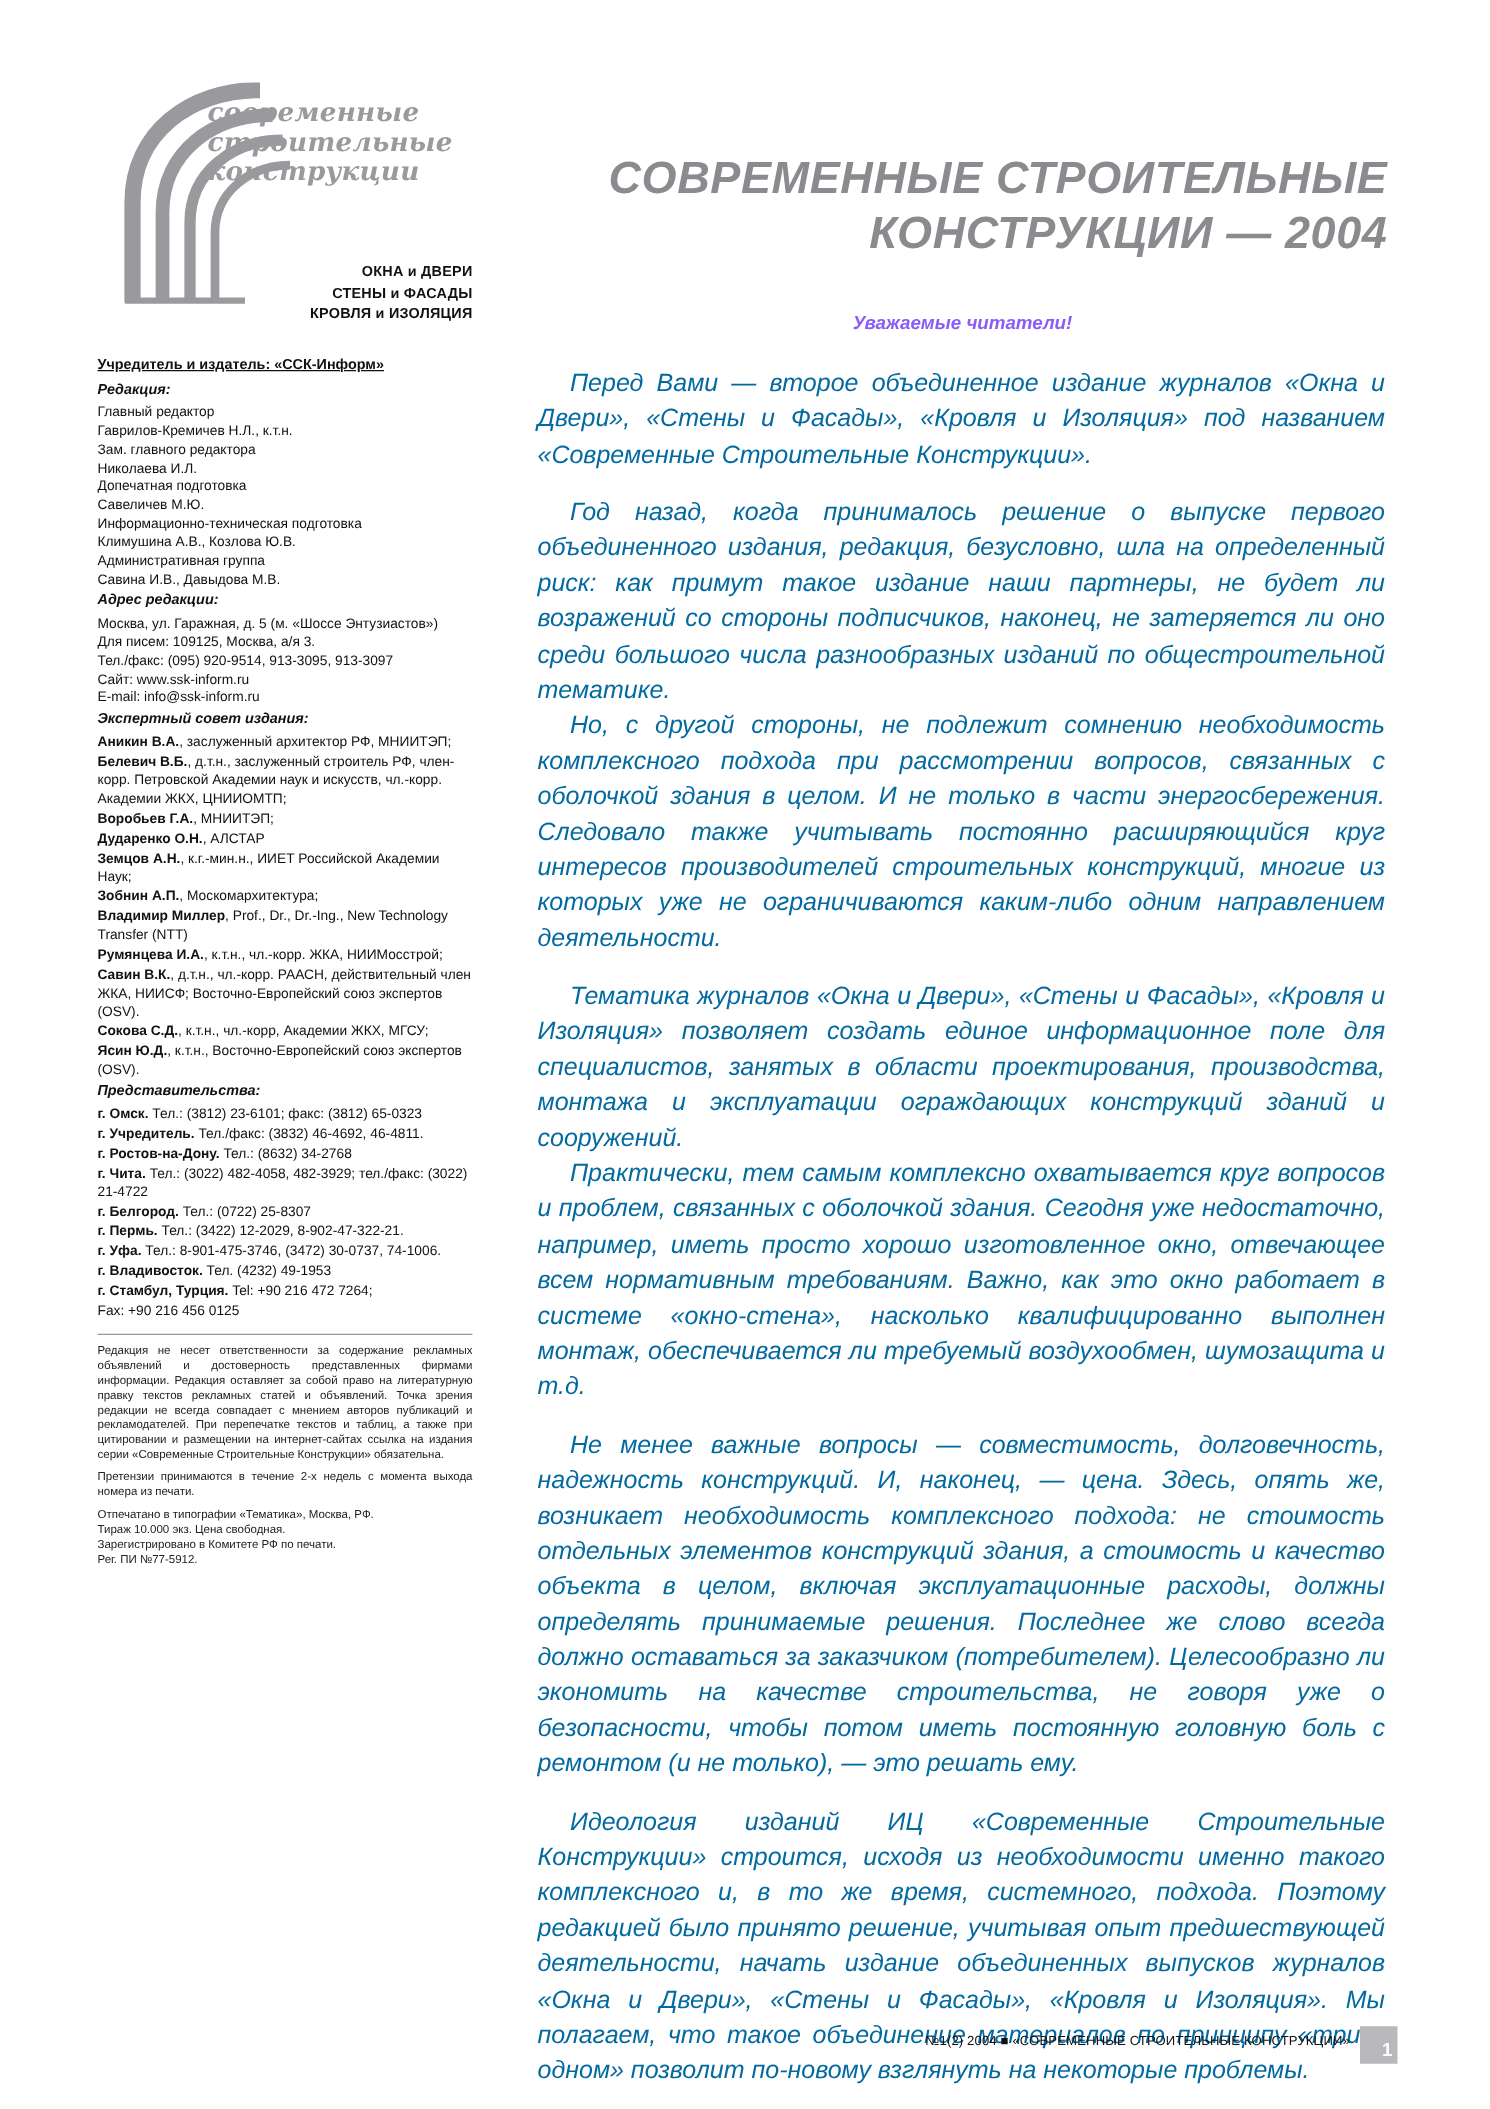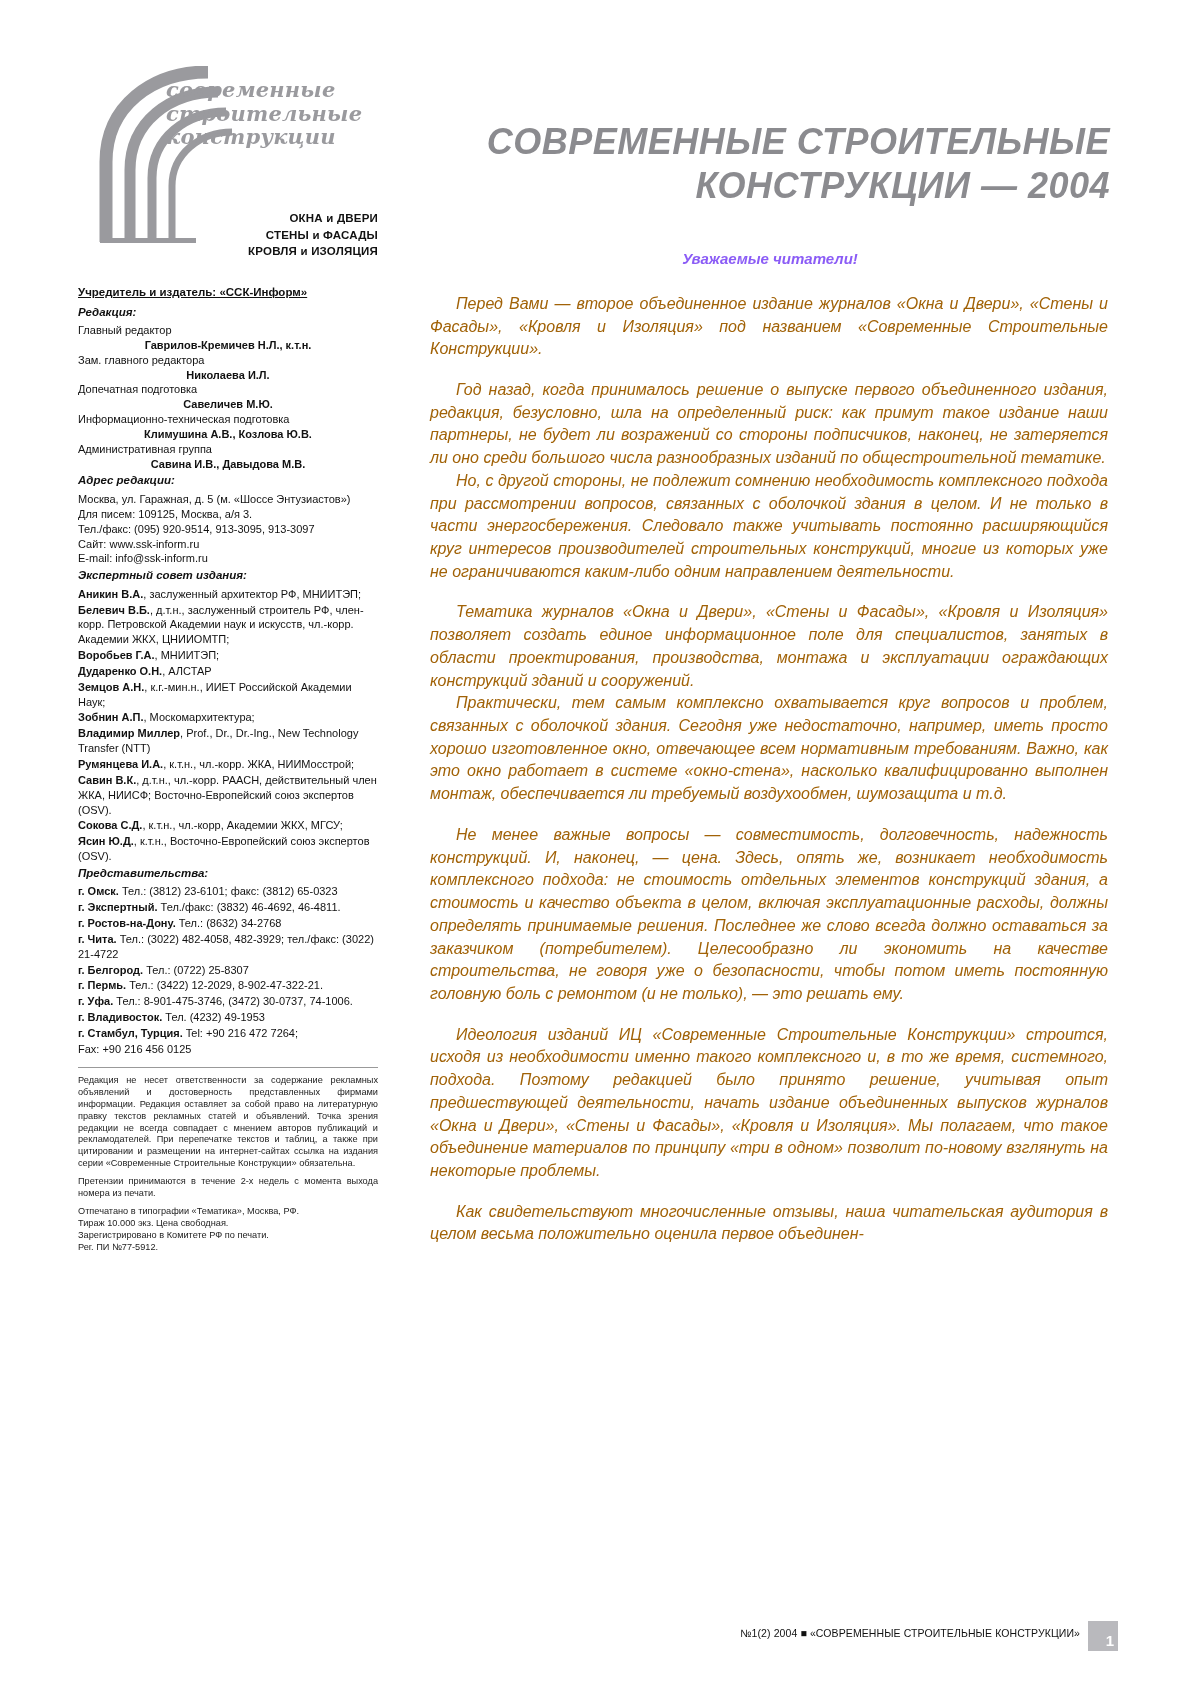--- a/index.html
+++ b/index.html
@@ -76,21 +76,21 @@
     margin-top: 2px;
     margin-bottom: 3px;
   }
   .founder {
     font-weight: bold;
     font-size: 11.5px;
     margin-bottom: 4px;
     text-decoration: underline;
   }
   .row { margin: 0; padding: 0; }
-  .row.b { font-weight: bold; text-align: center; }
+  .row.b { font-weight: normal; }
 
   .experts p, .reps p {
     margin: 0 0 1px 0;
   }
   .experts p span.n, .reps p span.n {
     font-weight: bold;
   }
 
   .legal {
     margin-top: 4px;
@@ -128,26 +128,26 @@
   .greeting {
     font-style: italic;
     font-weight: bold;
     font-size: 15px;
     text-align: center;
     margin: 0 0 26px 0;
     color: #8b5cf6;
   }
   .body-text p {
     font-style: italic;
-    font-size: 16px;
+    font-size: 20px;
     line-height: 1.42;
     text-align: justify;
     margin: 0 2px 18px 0;
     text-indent: 26px;
-    color: #a16207;
+    color: #0369a1;
   }
   .body-text p.tight { margin-bottom: 0; }
 
   
   .footer {
     position: absolute;
     left: 0;
     bottom: 44px;
     width: 1192px;
   }
@@ -237,21 +237,21 @@
       <p><span class="n">Владимир Миллер</span><span>, Prof., Dr., Dr.-Ing., New Technology Transfer (NTT)</span></p>
       <p><span class="n">Румянцева И.А.</span><span>, к.т.н., чл.-корр. ЖКА, НИИМосстрой;</span></p>
       <p><span class="n">Савин В.К.</span><span>, д.т.н., чл.-корр. РААСН, действительный член ЖКА, НИИСФ;  Восточно-Европейский союз экспертов (OSV).</span></p>
       <p><span class="n">Сокова С.Д.</span><span>, к.т.н., чл.-корр, Академии ЖКХ, МГСУ;</span></p>
       <p><span class="n">Ясин Ю.Д.</span><span>, к.т.н., Восточно-Европейский союз экспертов (OSV).</span></p>
     </div>
 
     <div class="italic-head">Представительства:</div>
     <div class="reps">
       <p><span class="n">г. Омск.</span><span> Тел.: (3812) 23-6101; факс: (3812) 65-0323</span></p>
-      <p><span class="n">г. Экспертный.</span><span> Тел./факс: (3832) 46-4692, 46-4811.</span></p>
+      <p><span class="n">г. Учредитель.</span><span> Тел./факс: (3832) 46-4692, 46-4811.</span></p>
       <p><span class="n">г. Ростов-на-Дону.</span><span> Тел.: (8632) 34-2768</span></p>
       <p><span class="n">г. Чита.</span><span> Тел.: (3022) 482-4058, 482-3929; тел./факс: (3022) 21-4722</span></p>
       <p><span class="n">г. Белгород.</span><span> Тел.: (0722) 25-8307</span></p>
       <p><span class="n">г. Пермь.</span><span> Тел.: (3422) 12-2029, 8-902-47-322-21.</span></p>
       <p><span class="n">г. Уфа.</span><span> Тел.: 8-901-475-3746, (3472) 30-0737, 74-1006.</span></p>
       <p><span class="n">г. Владивосток.</span><span> Тел. (4232) 49-1953</span></p>
       <p><span class="n">г. Стамбул, Турция.</span><span> Tel: +90 216 472 7264;</span></p>
       <p><span>Fax: +90 216 456 0125</span></p>
     </div>
 

